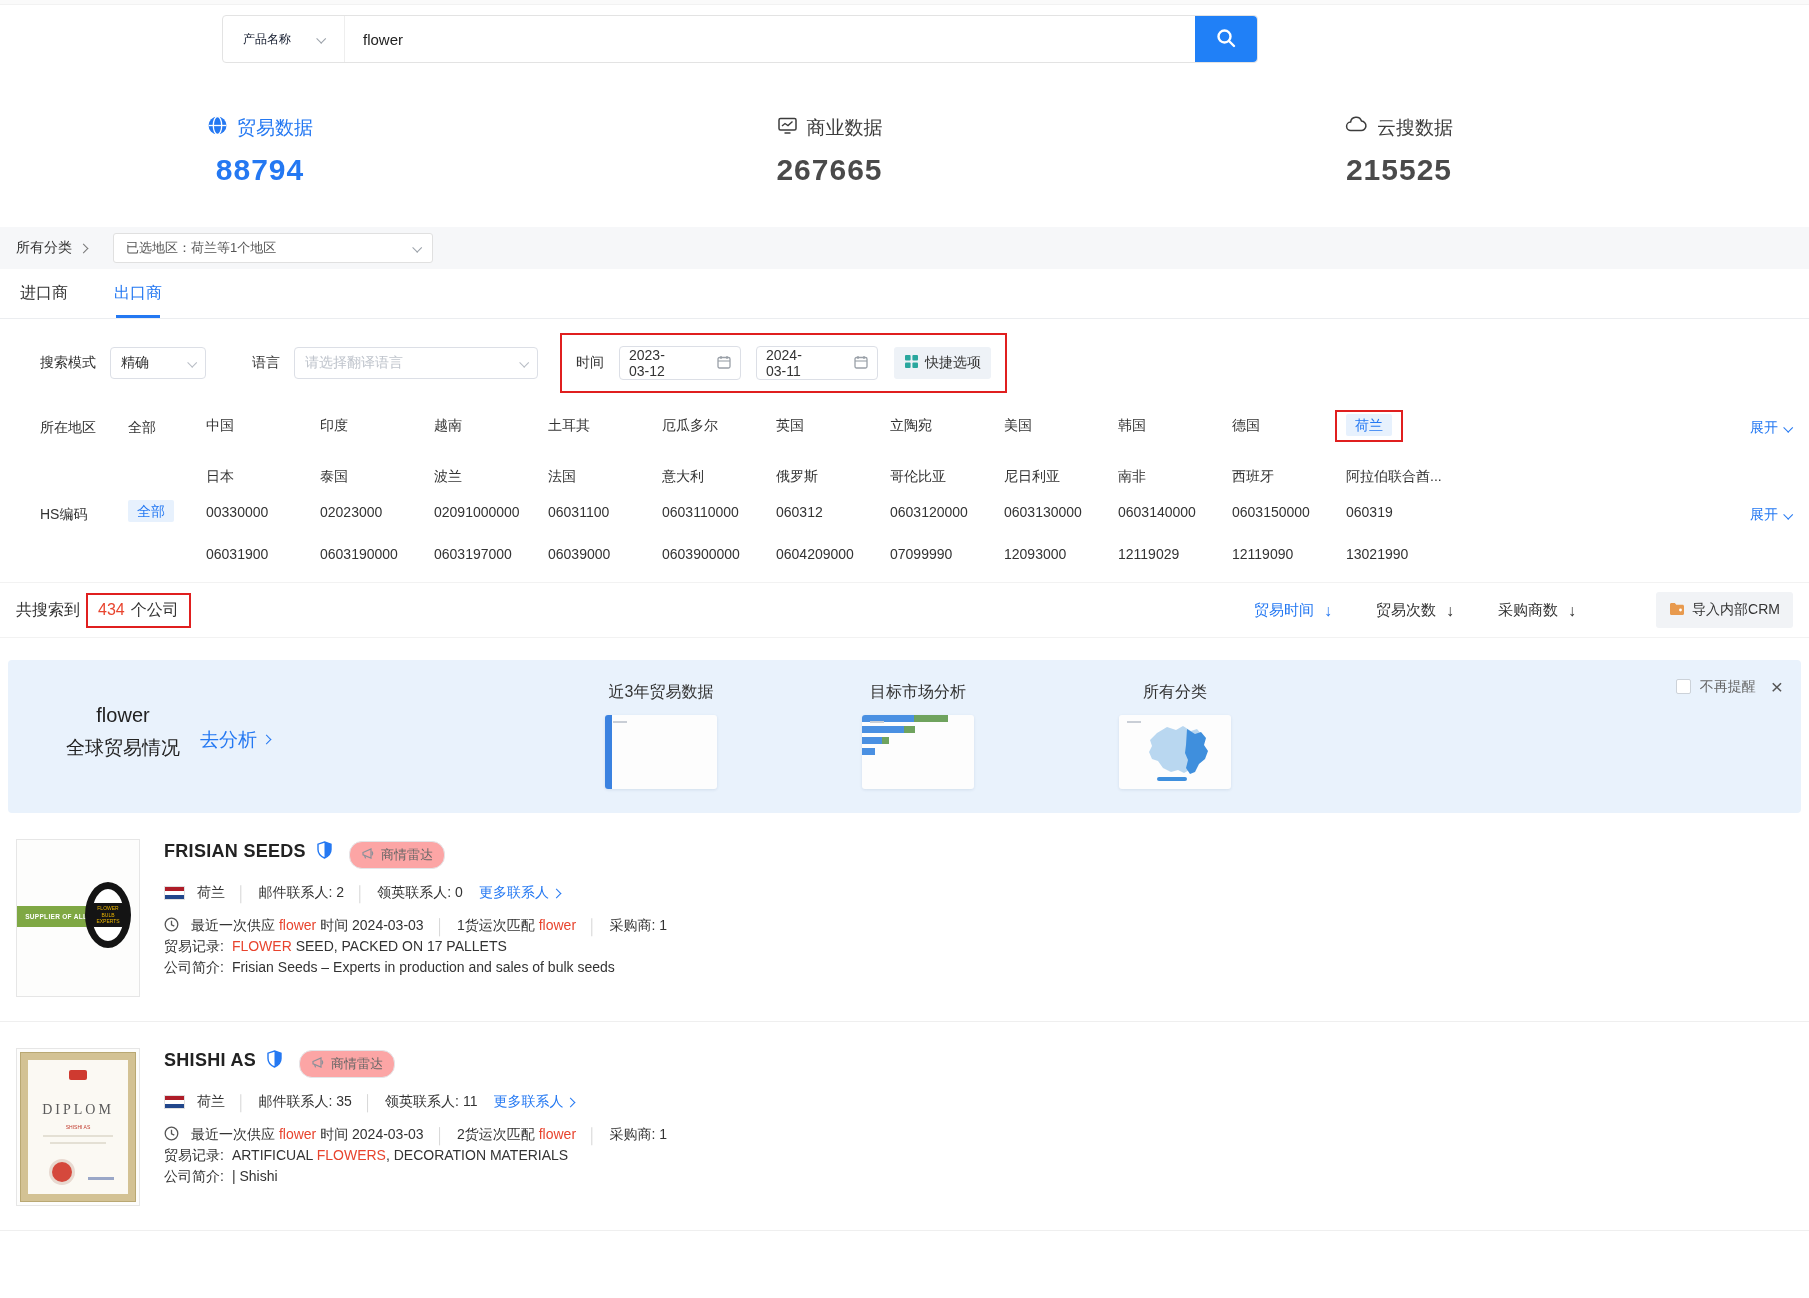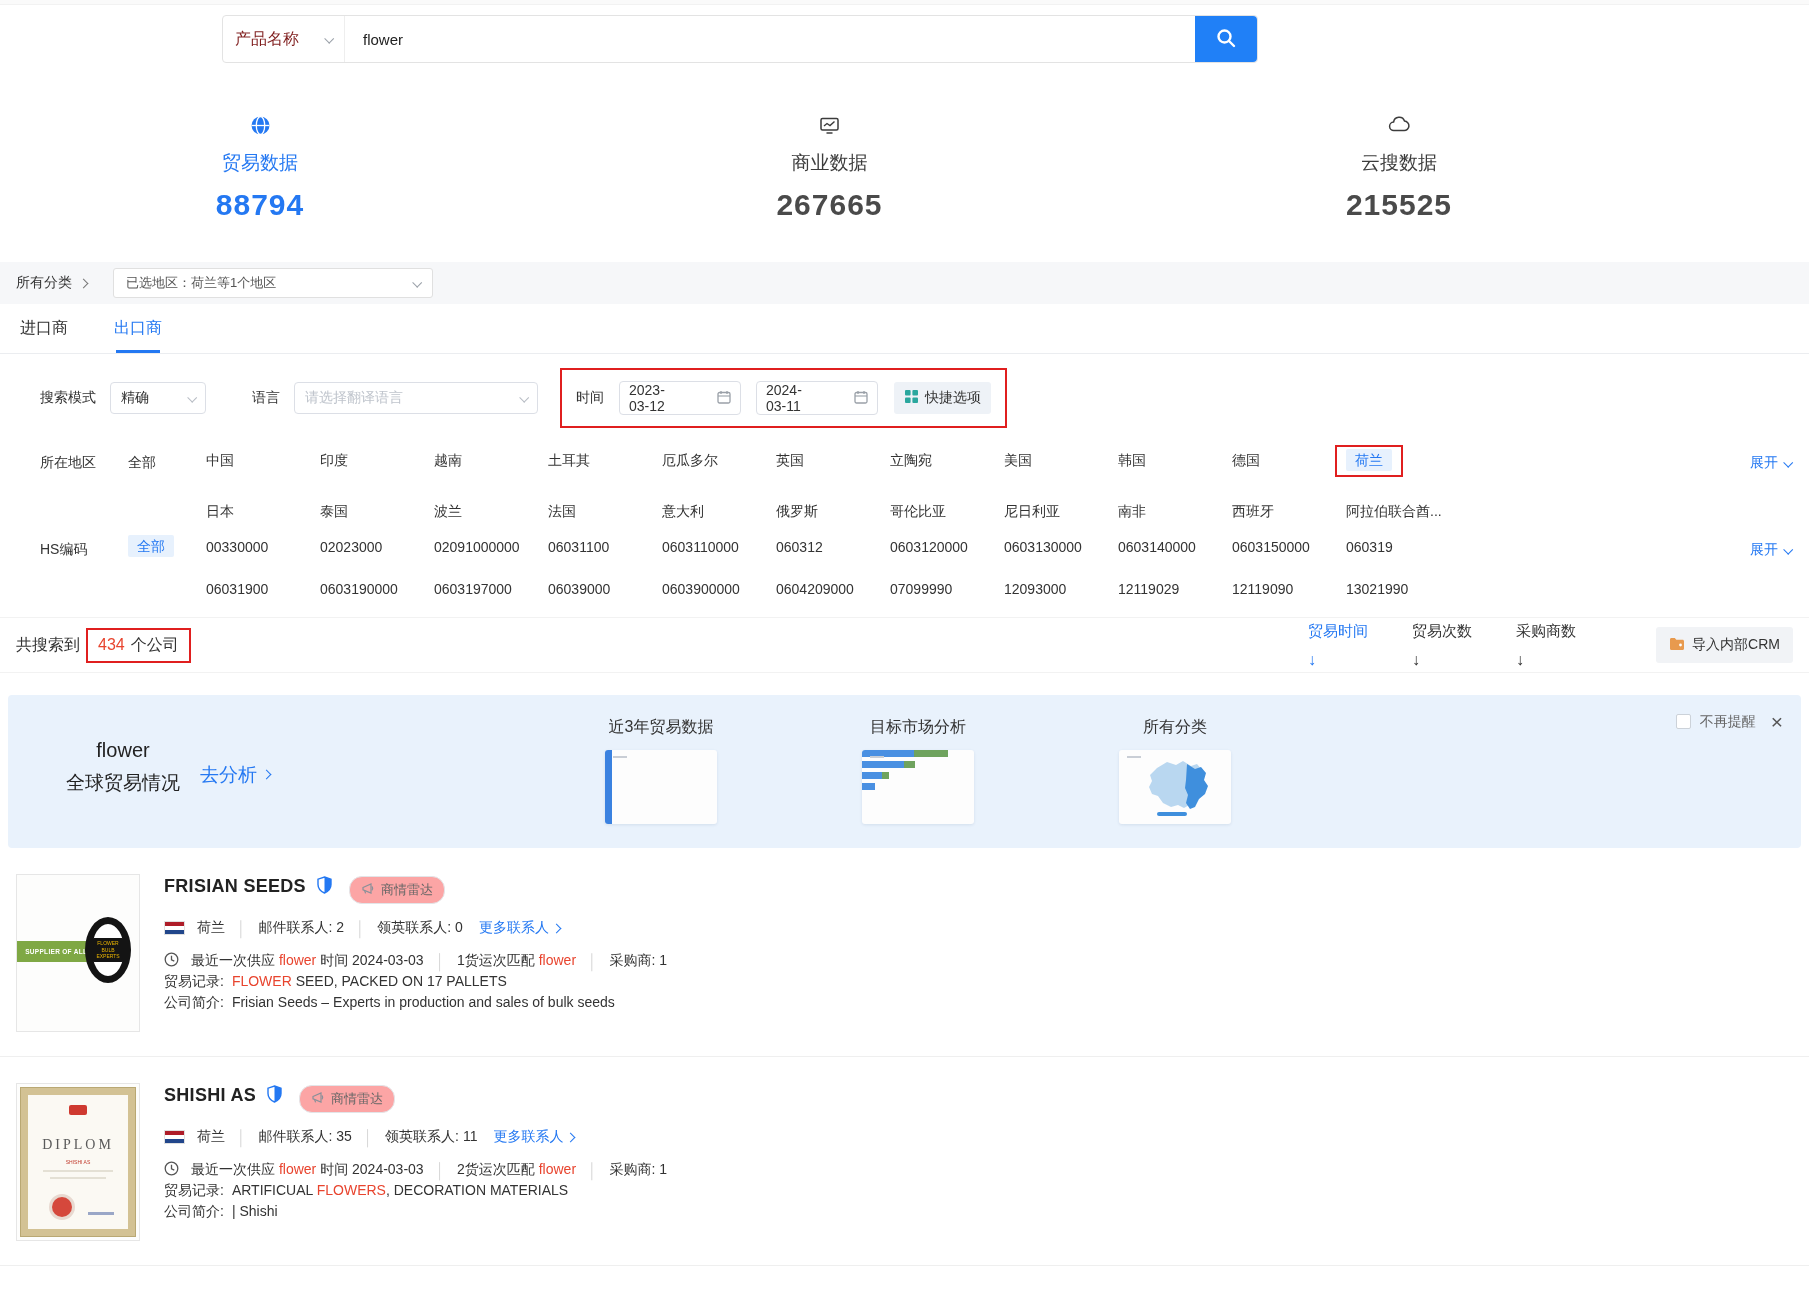--- a/index.html
+++ b/index.html
@@ -6,33 +6,33 @@
   body { background:#fff; }
   .page { width:1809px; height:1298px; position:relative; overflow:hidden; background:#fff;
           font-family:"Liberation Sans","DejaVu Sans",sans-serif; color:#333; font-size:14px; }
   .topstrip { height:5px; background:#fafafa; border-bottom:1px solid #f2f2f2; }
 
   
   .search-row { padding-top:10px; }
   .search-box { margin-left:222px; width:1036px; height:48px; border:1px solid #e3e3e3; border-radius:4px;
                 display:flex; align-items:stretch; background:#fff; }
   .cat-select { width:122px; display:flex; align-items:center; justify-content:center; gap:26px;
-                border-right:1px solid #eee; color:#7f1d1d; cursor:pointer; font-size:16px; }
+                border-right:1px solid #eee; color:#0f172a; cursor:pointer; font-size:12px; }
   .search-input { flex:1; border:none; outline:none; padding:0 18px; font-size:15px; color:#222;
                   font-family:inherit; background:transparent; }
   .search-btn { width:62px; background:#2080f7; border:none; border-radius:0 4px 4px 0; display:flex;
                 align-items:center; justify-content:center; cursor:pointer; }
   .chev { display:inline-block; width:7px; height:7px; border-right:1.5px solid currentColor;
           border-bottom:1.5px solid currentColor; transform:rotate(45deg) translateY(-1px); }
   .chev-r { transform:rotate(-45deg); }
 
   
   .stats-row { display:flex; justify-content:space-between; padding:52px 320px 0 170px; }
   .stat { text-align:center; cursor:pointer; min-width:180px; }
-  .stat-top { display:flex; align-items:center; justify-content:center; gap:9px; font-size:19px; color:#3c3c3c;flex-direction:column; }
+  .stat-top { display:flex; align-items:center; justify-content:center; gap:9px; font-size:19px; color:#3c3c3c; }
   .stat-num { margin-top:12px; font-size:30px; font-weight:bold; color:#4a4a4a; letter-spacing:1px; }
   .stat.active .stat-top { color:#2478f2; }
   .stat.active .stat-num { color:#2478f2; }
 
   
   .band { margin-top:40px; height:42px; background:#f6f7f9; display:flex; align-items:center; padding-left:16px; }
   .band-bc { display:flex; align-items:center; gap:8px; font-size:14px; color:#333; cursor:pointer; }
   .band-dd { margin-left:26px; width:320px; height:30px; background:#fff; border:1px solid #e0e0e0; border-radius:3px;
              display:flex; align-items:center; justify-content:space-between; padding:0 12px; font-size:13px; color:#555; cursor:pointer; }
 
@@ -67,21 +67,21 @@
   .regions { margin-top:24px; }
   .hs { margin-top:18px; }
 
   
   .results-bar { margin-top:20px; border-top:1px solid #f2f2f2; border-bottom:1px solid #f2f2f2; height:56px;
                  display:flex; align-items:center; padding:0 16px; }
   .found { display:flex; align-items:center; font-size:16px; color:#333; }
   .count-anno { border:2px solid #e01f1f; padding:5px 10px; margin-left:6px; display:flex; gap:6px; align-items:center; }
   .count-red { color:#e8442e; }
   .sorts { margin-left:auto; display:flex; align-items:center; gap:44px; }
-  .sort { display:flex; align-items:flex-start; gap:10px; font-size:15px; color:#333; cursor:pointer;flex-direction:column; }
+  .sort { display:flex; align-items:flex-end; gap:10px; font-size:15px; color:#333; cursor:pointer; }
   .sort .arr { font-size:16px; }
   .sort.active { color:#2478f2; }
   .crm-btn { margin-left:36px; background:#f1f3f6; border:none; border-radius:3px; height:36px; padding:0 13px;
              display:flex; align-items:center; gap:7px; font-size:14px; color:#333; cursor:pointer; font-family:inherit; }
 
   
   .banner { margin:22px 8px 0; background:#e9f2fc; border-radius:4px; height:153px; position:relative; }
   .banner-left { position:absolute; left:58px; top:44px; display:flex; align-items:center; gap:20px; }
   .banner-kw-wrap { text-align:center; }
   .banner-kw { font-size:20px; color:#222; }

